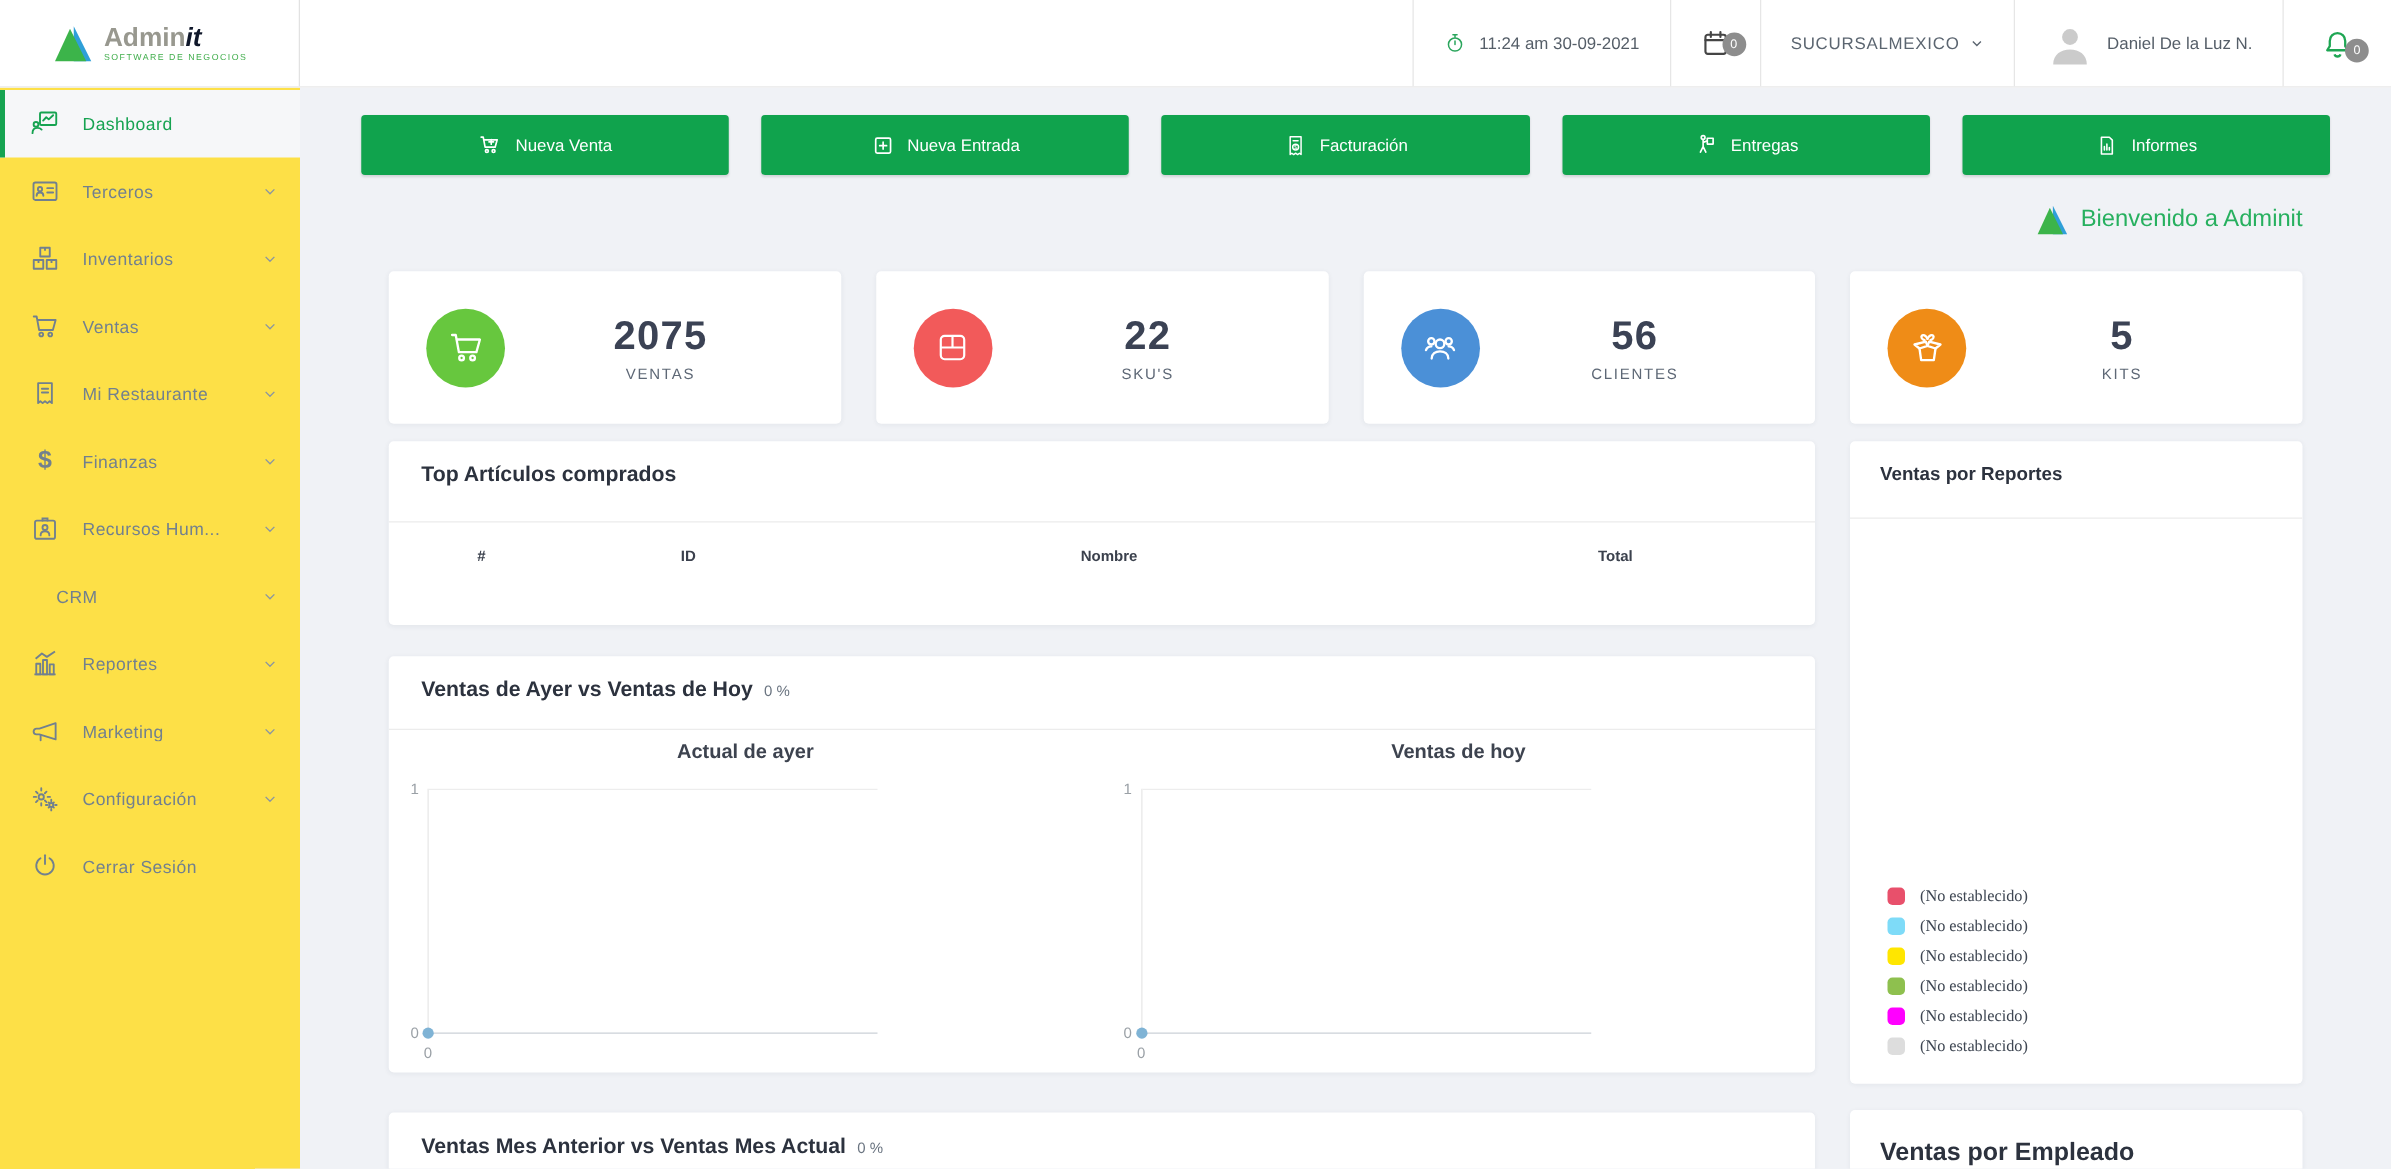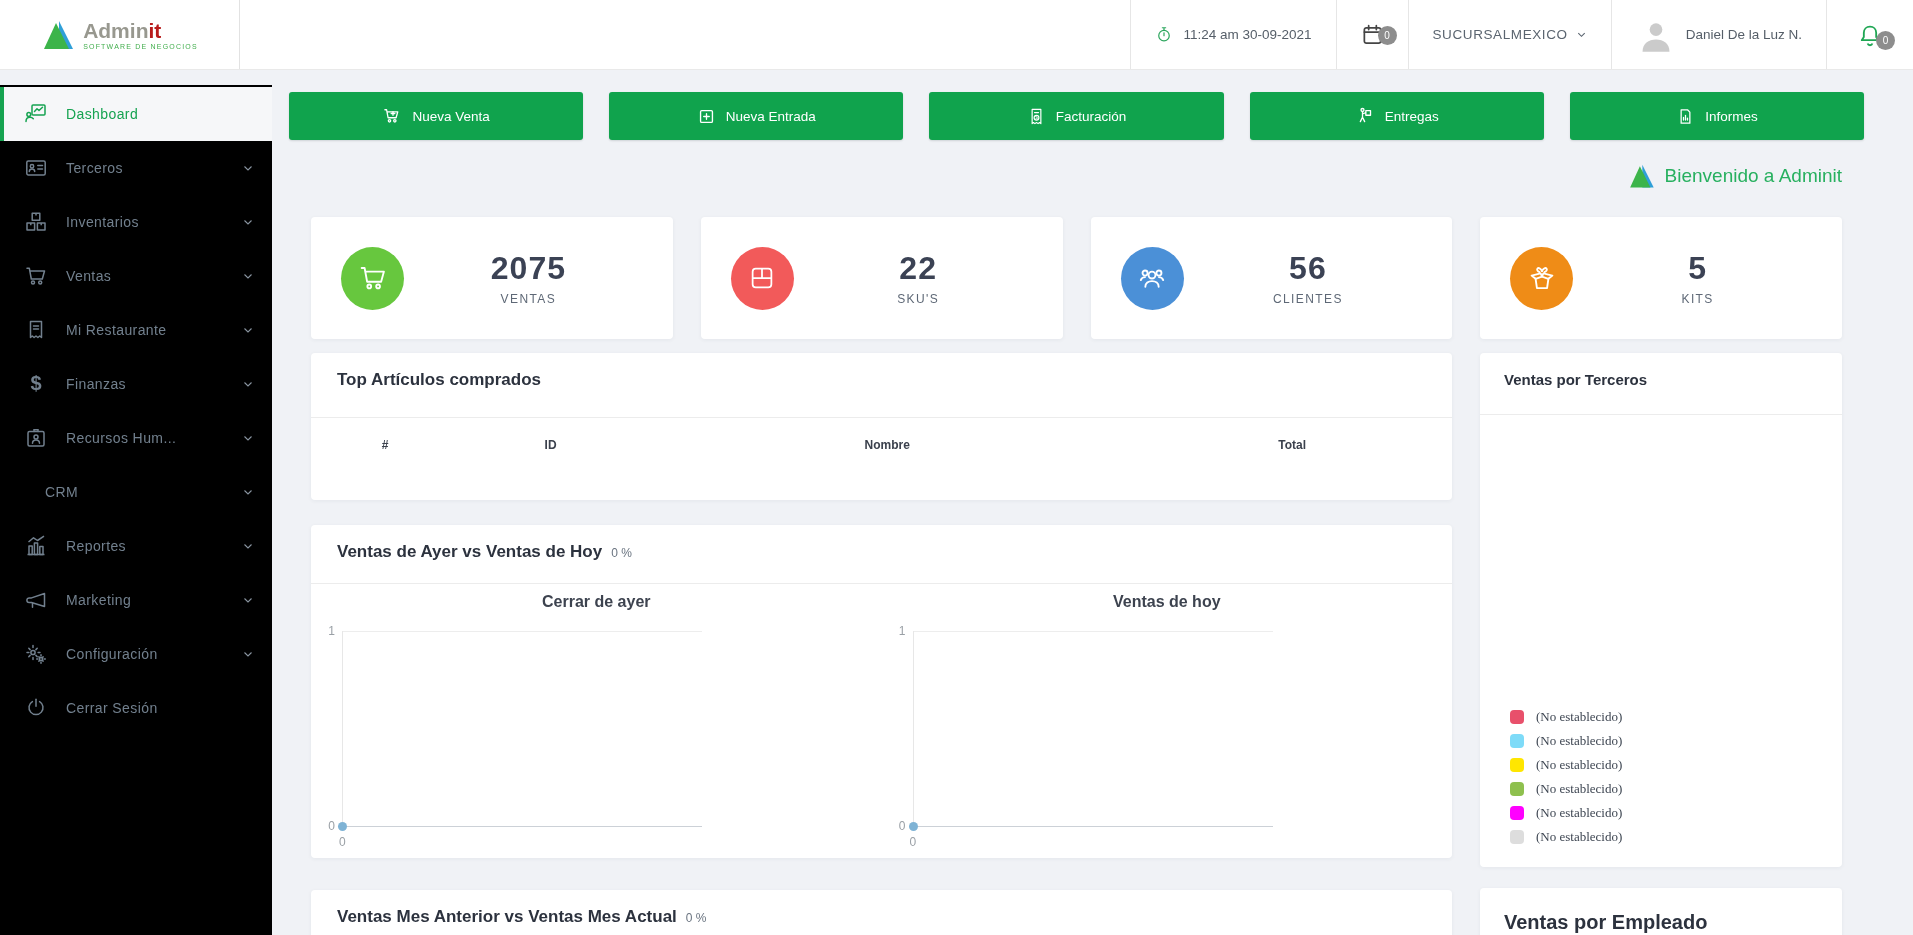--- a/index.html
+++ b/index.html
@@ -5,33 +5,33 @@
   * { box-sizing: border-box; margin: 0; padding: 0; }
   html,body { width:1913px; height:935px; overflow:hidden; }
   body { font-family:"Liberation Sans","DejaVu Sans",sans-serif; background:#f0f2f6; position:relative; color:#3a4150; }
   svg { display:block; }
 
   
   .header { position:absolute; top:0; left:0; right:0; height:70px; background:#fff; display:flex; border-bottom:1px solid #e9e9e9; z-index:5; }
   .logo-area { width:240px; height:100%; border-right:1px solid #e2e2e2; display:flex; align-items:center; justify-content:center; gap:8px; }
   .brand-text { display:flex; flex-direction:column; }
   .brand-line { font-size:21px; color:#98988f; font-weight:600; line-height:22px; }
-  .brand-line .it { color:#b91c1c; font-weight:800; }
+  .brand-line .it { color:#0f172a; font-weight:800; font-style:italic; }
   .tagline { font-size:7px; color:#42ae4d; letter-spacing:1.2px; margin-top:1px; }
   .hspacer { flex:1; }
   .hsec { display:flex; align-items:center; gap:10px; border-left:1px solid #e6e6e6; padding:0 24px; color:#555e68; font-size:13.5px; height:100%; }
   .hsec.branch { letter-spacing:.6px; color:#5b6570; gap:8px; }
   .badge-wrap { position:relative; display:flex; align-items:center; }
   .gray-badge { position:absolute; background:#8d8d8d; color:#fff; width:19px; height:19px; border-radius:50%; font-size:10px; display:flex; align-items:center; justify-content:center; }
   .cal-badge { right:-13px; top:3px; }
   .bell-badge { right:-12px; bottom:-2px; }
   .avatar-wrap { width:40px; height:40px; display:flex; align-items:center; justify-content:center; }
 
   
-  .sidebar { position:absolute; left:0; top:85px; bottom:0; width:272px; background:#000000; padding-top:2px; }
+  .sidebar { position:absolute; left:0; top:70px; bottom:0; width:240px; background:#fde047; padding-top:2px; }
   .nav-item { display:flex; align-items:center; height:54px; padding:0 18px 0 24px; color:#72808e; cursor:pointer; }
   .nav-icon { width:24px; height:24px; margin-right:18px; display:flex; align-items:center; justify-content:center; flex:none; }
   .nav-label { font-size:14px; letter-spacing:.4px; flex:1; white-space:nowrap; overflow:hidden; }
   .chev { color:#8a95a1; flex:none; }
   .nav-item.active { background:#f6f7f9; color:#16a351; box-shadow:inset 4px 0 0 #16a351; }
   .nav-item.no-icon { padding-left:45px; }
 
   
   .main { position:absolute; left:240px; top:70px; right:0; bottom:0; overflow:hidden; padding:22px 49px 0; }
   .actions { display:flex; gap:26px; }
@@ -514,21 +514,21 @@
         </div>
       </div>
 
       <div class="card sales-day">
         <div class="card-head">
           <span class="card-title">Ventas de Ayer vs Ventas de Hoy</span>
           <span class="pct">0 %</span>
         </div>
         <div class="charts">
           <div class="chart">
-            <div class="chart-title">Cerrar de ayer</div>
+            <div class="chart-title">Actual de ayer</div>
             <div class="plot">
               <span class="tick ytick-max">1</span>
               <span class="tick ytick-min">0</span>
               <span class="tick xtick">0</span>
               <span class="origin-dot"></span>
             </div>
           </div>
           <div class="chart">
             <div class="chart-title">Ventas de hoy</div>
             <div class="plot">
@@ -547,21 +547,21 @@
           <span class="pct">0 %</span>
         </div>
       </div>
 
     </div>
 
     <div class="col-right">
 
       <div class="card branch-card">
         <div class="card-head">
-          <span class="card-title sm">Ventas por Terceros</span>
+          <span class="card-title sm">Ventas por Reportes</span>
         </div>
         <div class="pie-space"></div>
         <div class="legend">
           <div class="legend-row">
             <span class="swatch" style="background: rgb(232, 80, 107);"></span>
             <span class="legend-label">(No establecido)</span>
           </div>
           <div class="legend-row">
             <span class="swatch" style="background: rgb(126, 219, 248);"></span>
             <span class="legend-label">(No establecido)</span>

